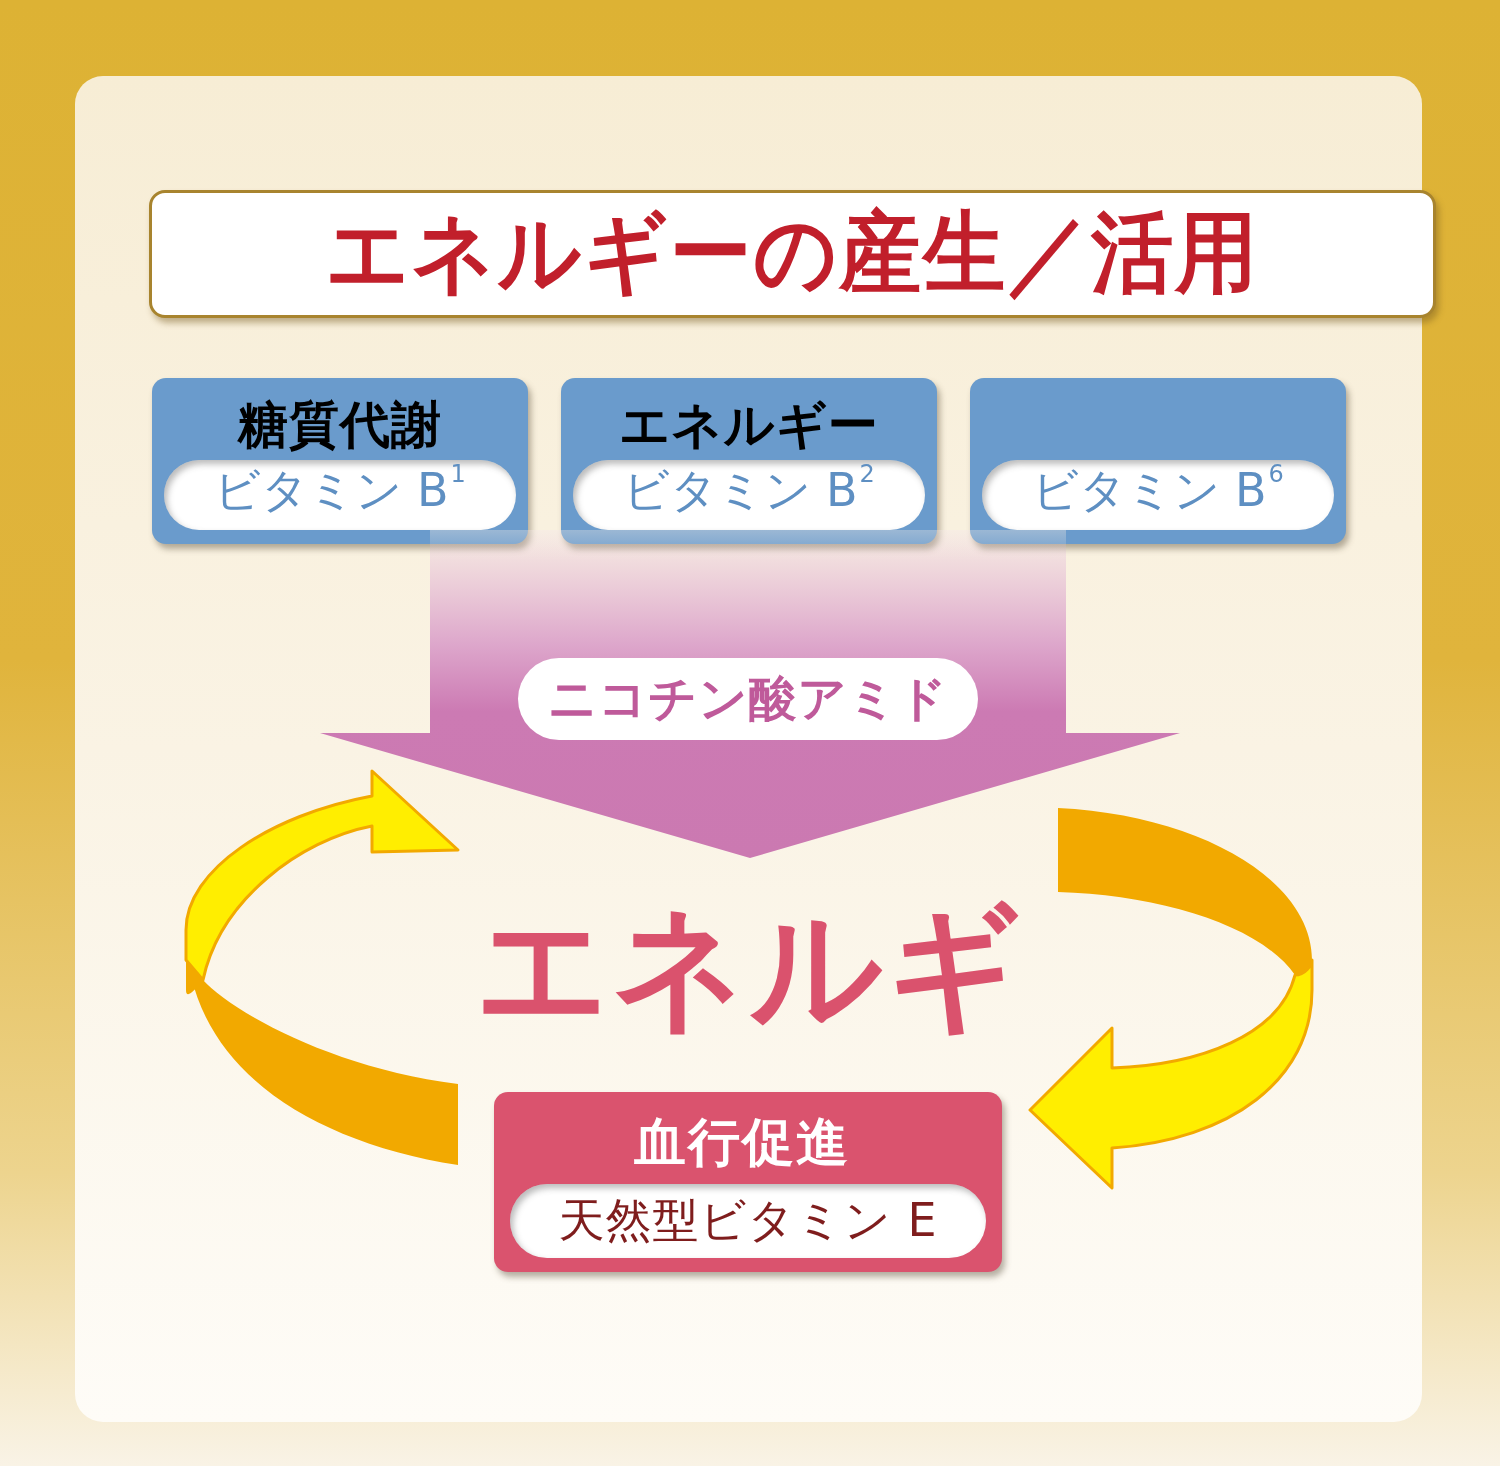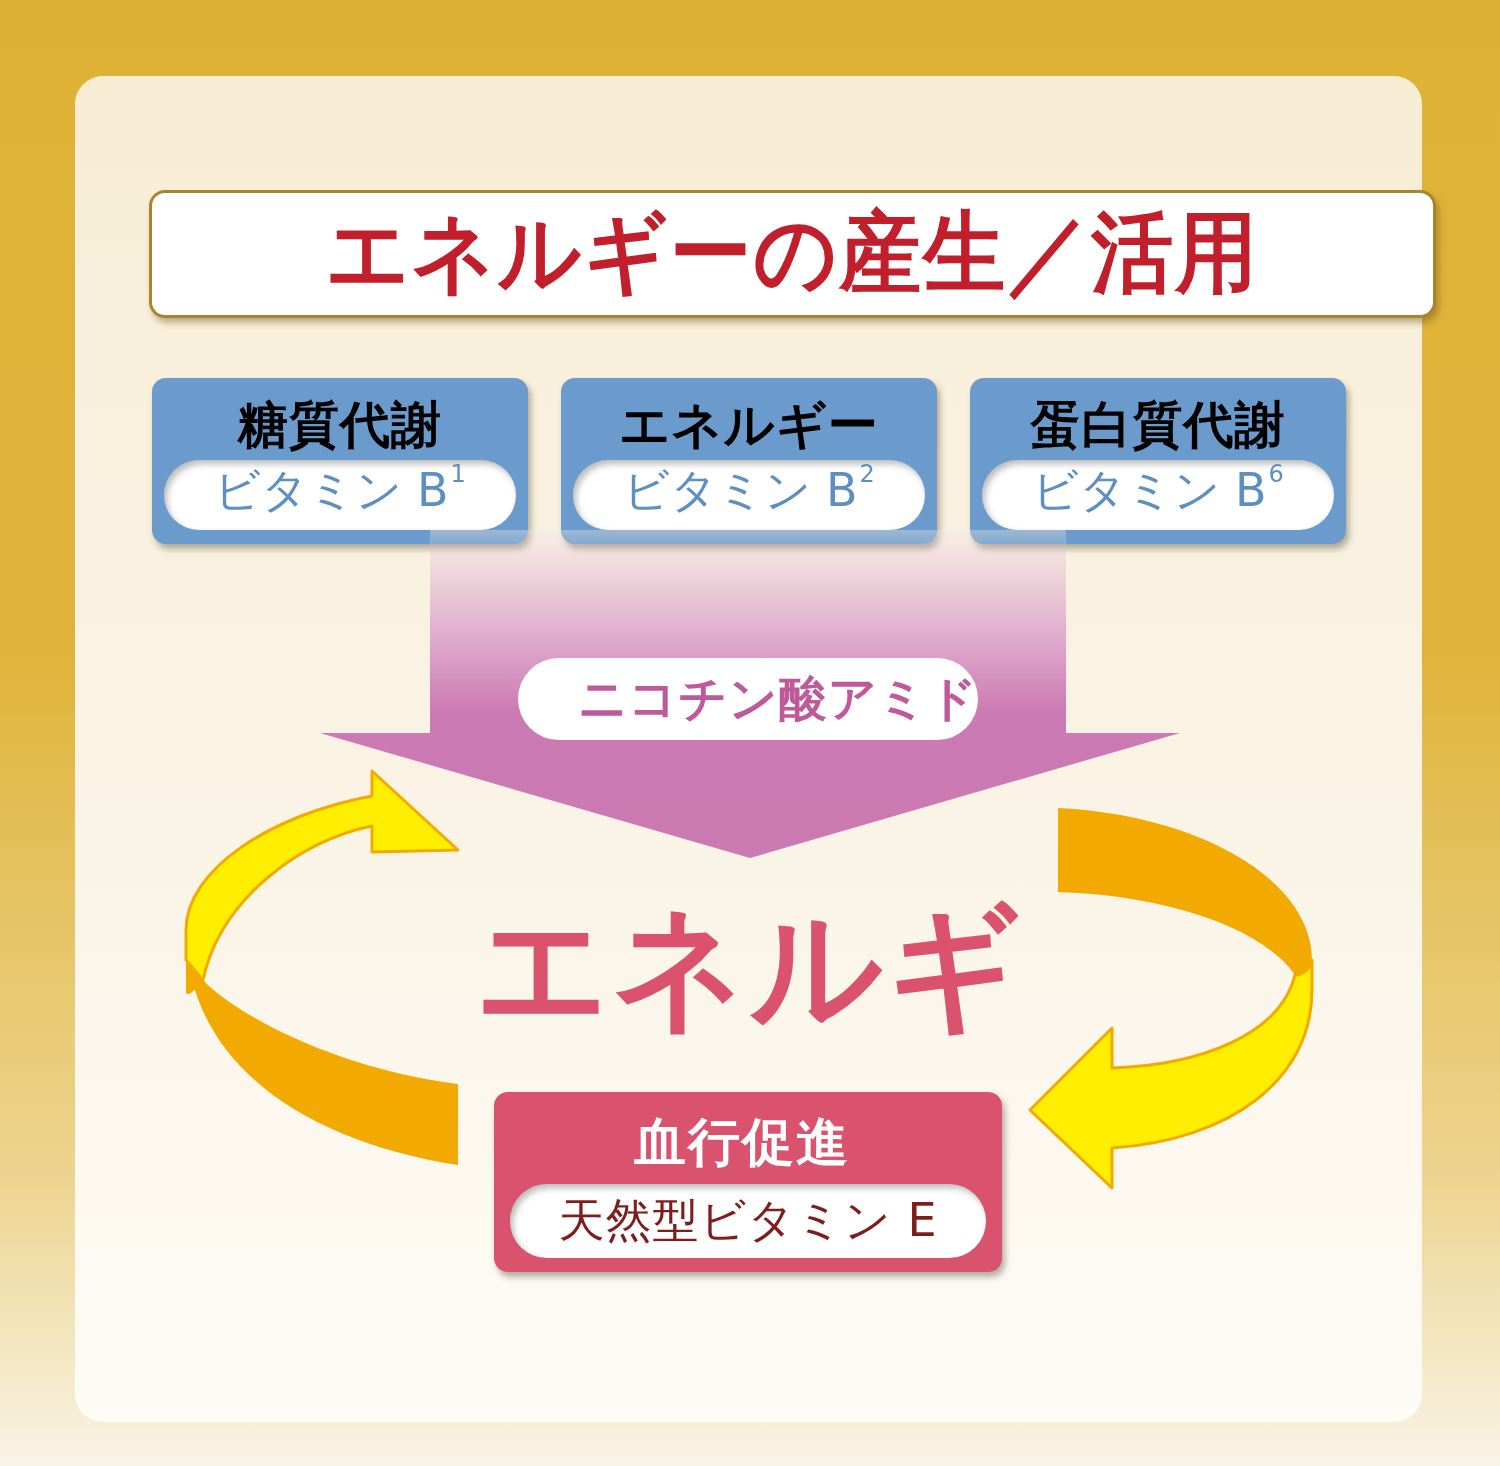--- a/index.html
+++ b/index.html
@@ -37,21 +37,21 @@
     background: #FFFFFF; border-radius: 35px;
     box-shadow: inset 3px 4px 6px rgba(60, 60, 60, 0.35);
     display: flex; align-items: flex-start; justify-content: center;
     color: #5E8FC2; font-size: 46px;
   }
   .metab-pill sub { font-size: 24px; vertical-align: -2px; margin-left: 2px; }
   .big-arrow { position: absolute; left: 0; top: 0; }
   .nico-pill {
     position: absolute; left: 518px; top: 658px; width: 460px; height: 82px;
     background: #FFFFFF; border-radius: 41px;
-    display: flex; align-items: center; justify-content: flex-end;
+    display: flex; align-items: center; justify-content: center;
     color: #BF5A9A; font-size: 48px; font-weight: bold; letter-spacing: 1px;
   }
   .energy-text {
     position: absolute; left: 430px; top: 885px; width: 640px; text-align: center;
     color: #DA526D; font-size: 130px; font-weight: bold; letter-spacing: 4px;
     transform: scaleY(1.05);
   }
   .blood-box {
     position: absolute; left: 494px; top: 1092px; width: 508px; height: 180px;
     background: #DA536E; border-radius: 14px;
@@ -99,21 +99,20 @@
   </div>
 </div>
 <div class="metab" style="left:561px;">
   <div class="metab-label">エネルギー</div>
   <div class="metab-pill">
     <span>ビタミン B</span>
       <sub>2</sub>
   </div>
 </div>
 <div class="metab" style="left:970px;">
-  <div class="metab-label">蛋白質代謝</div>
   <div class="metab-pill">
     <span>ビタミン B</span>
       <sub>6</sub>
   </div>
 </div>
 
 <svg width="1500" height="1466">
   <defs>
     <linearGradient id="fadeGrad" x1="0" y1="530" x2="0" y2="560" gradientUnits="userSpaceOnUse">
       <stop offset="0" stop-color="#F7EDE4" stop-opacity="0.35"></stop>

